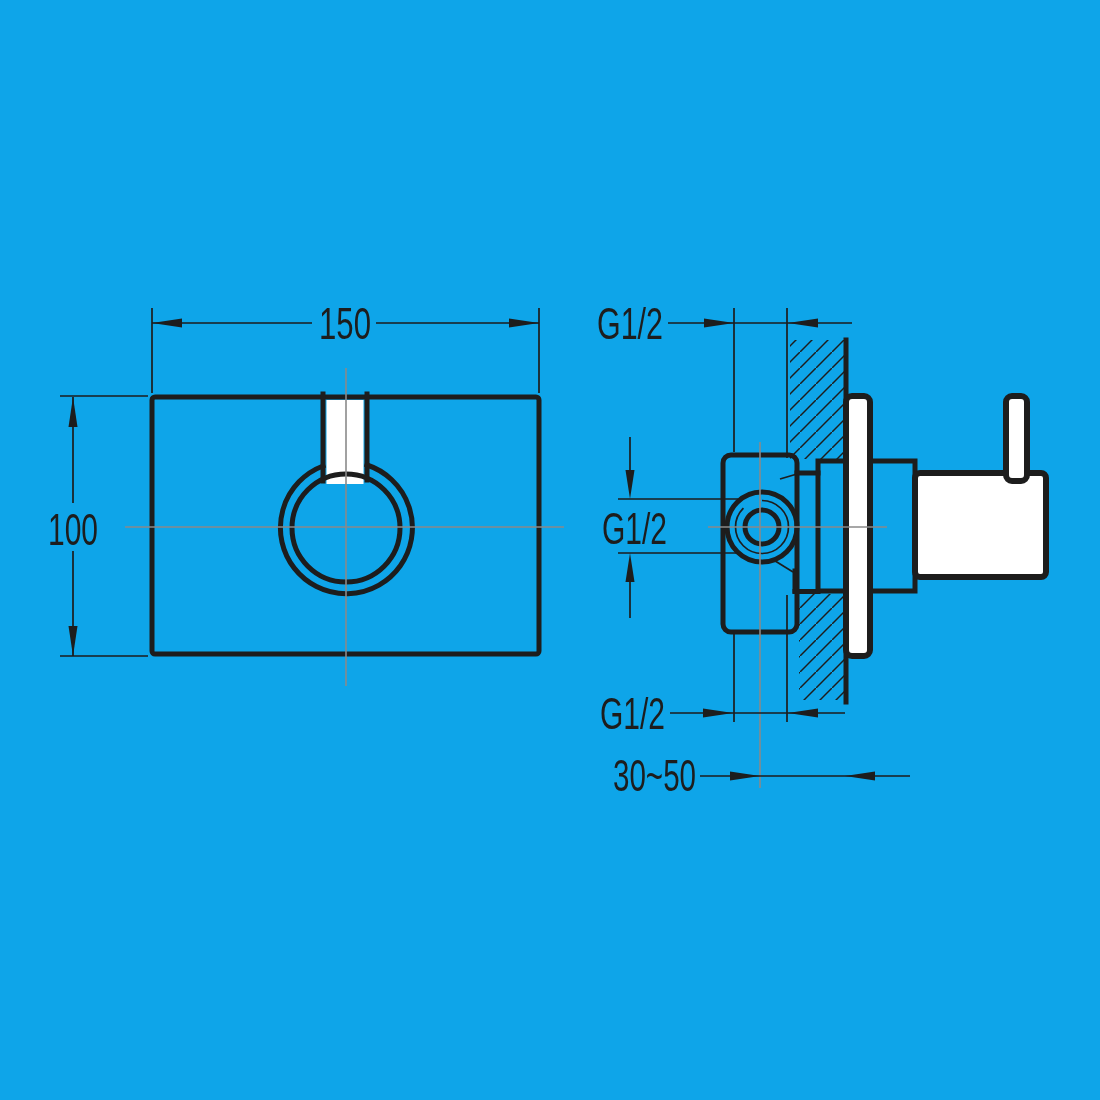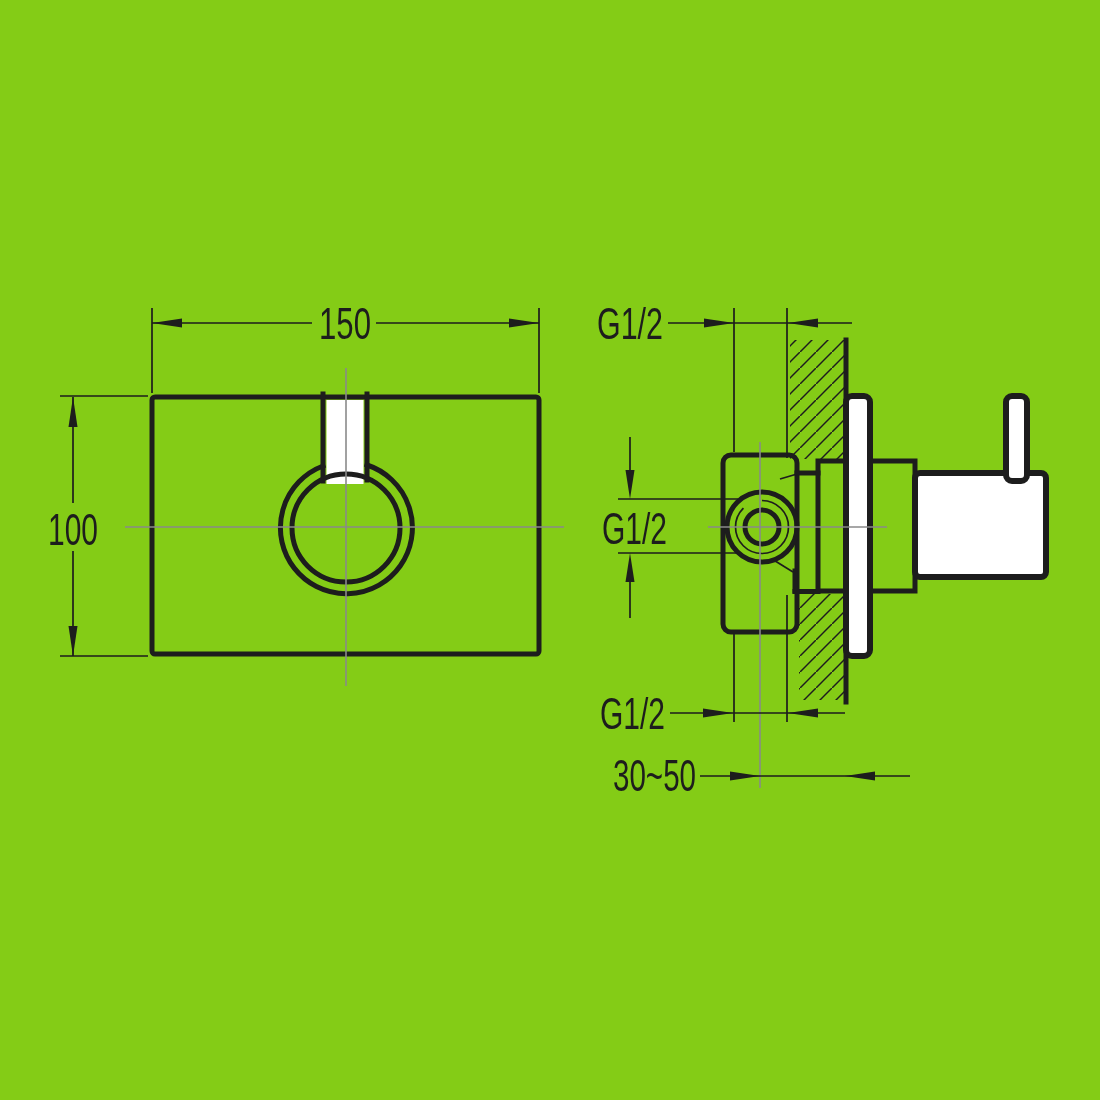--- a/index.html
+++ b/index.html
@@ -1,16 +1,16 @@
 <!DOCTYPE html>
 <html><head>
 <meta charset="utf-8">
 <style>
   html,body{margin:0;padding:0;background:#ffffff;}
-  .stage{position:relative;width:1100px;height:1100px;background:#84cc16;overflow:hidden;}
+  .stage{position:relative;width:1100px;height:1100px;background:#0ea5e9;overflow:hidden;}
   svg{position:absolute;left:0;top:0;}
   svg text{font-family:"Liberation Sans","DejaVu Sans",sans-serif;font-size:44px;fill:#1d1d1d;}
   .thick{stroke:#1d1d1d;stroke-width:5;fill:none;stroke-linecap:square;}
   .thick6{stroke:#1d1d1d;stroke-width:6;fill:#ffffff;}
   .thin{stroke:#1d1d1d;stroke-width:1.7;fill:none;stroke-linecap:butt;}
   .center{stroke:#8a8a8a;stroke-width:1.6;fill:none;}
   .arrow{fill:#1d1d1d;stroke:none;}
   .whitefill{fill:#ffffff;stroke:none;}
 </style>
 </head>

